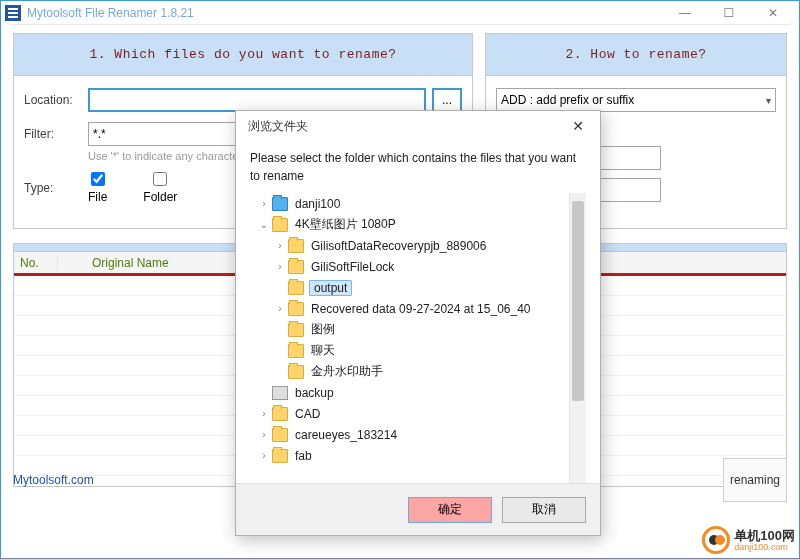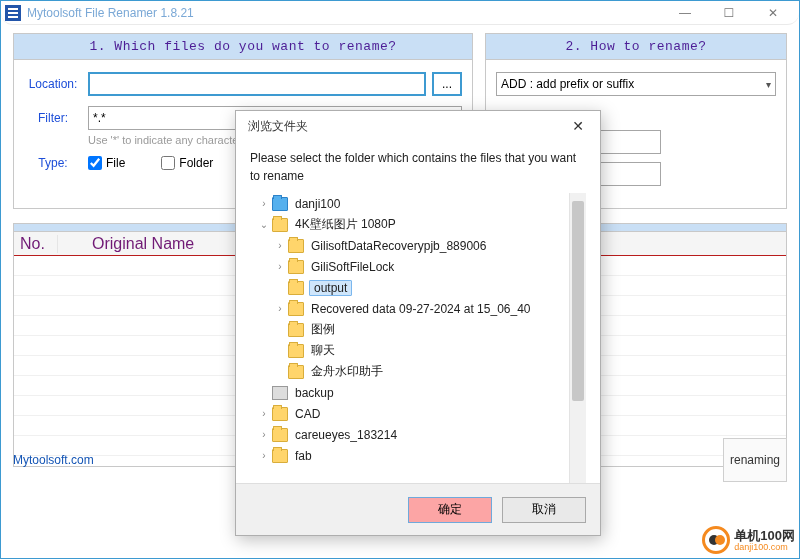--- a/index.html
+++ b/index.html
@@ -57,42 +57,41 @@
       display: flex;
       gap: 12px;
     }
     .group {
       border: 1px solid #c8c8c8;
       background: #fff;
     }
     .group-header {
       background: #c9dff5;
       border-bottom: 1px solid #c8c8c8;
-      height: 26px;
+      height: 42px;
       display:flex; align-items:center; justify-content:center;
       font-family: "Consolas","Courier New",monospace;
       font-size: 13px;
-      color:#4c1d95;
+      color:#7f1d1d;
       letter-spacing: 0.5px;
     }
     .left-group { flex: 0 0 460px; }
     .right-group { flex: 1; }
     .group-body {
       padding: 12px 10px 14px 10px;
     }
     .form-row {
       display:flex; align-items:center;
       margin-bottom: 10px;
       gap: 6px;
     }
     .form-label {
       width: 58px;
-      color:#1d4ed8;
+      color:#404040;
       font-size: 12px;
-      text-align: center;
     }
     .text-input {
       flex:1;
       height: 24px;
       border: 1px solid #a6a6a6;
       padding: 2px 4px;
       font-size:12px;
     }
     .text-input.highlight {
       border: 2px solid #3d9ad1;
@@ -105,21 +104,21 @@
       font-size:12px;
       cursor: pointer;
     }
     .hint {
       font-size:11px;
       color:#9a9a9a;
       margin-left: 64px;
       margin-top:-6px;
       margin-bottom:10px;
     }
-    .checkwrap { display:flex; gap:4px; margin-right:30px; }
+    .checkwrap { display:flex; align-items:center; gap:4px; margin-right:30px;flex-direction:column; }
     .checkwrap input { width:14px; height:14px; }
     .dropdown {
       width: 100%;
       height: 24px;
       border:1px solid #a6a6a6;
       background:#fff;
       padding: 2px 4px;
       font-size:12px;
       display:flex; align-items:center; justify-content:space-between;
     }
@@ -137,25 +136,25 @@
       height: 244px;
     }
     .table-header-bar {
       height: 8px;
       background: #c9dff5;
       border-bottom: 1px solid #c8c8c8;
     }
     .table-head {
       display:flex;
       background:#f5f5f5;
-      border-bottom:1px solid #b91c1c;
+      border-bottom:3px solid #b91c1c;
       height: 24px;
       align-items:center;
-      font-size:16px;
-      color:#701a75;
+      font-size:12px;
+      color:#4d7c0f;
     }
     .col-no { width: 44px; padding-left:6px; border-right:1px solid #e5e5e5; }
     .col-name { flex:1; padding-left:6px;margin-left:28px; }
     .table-rows { }
     .table-row {
       height: 20px;
       border-bottom: 1px solid #f0f0f0;
     }
 
     

